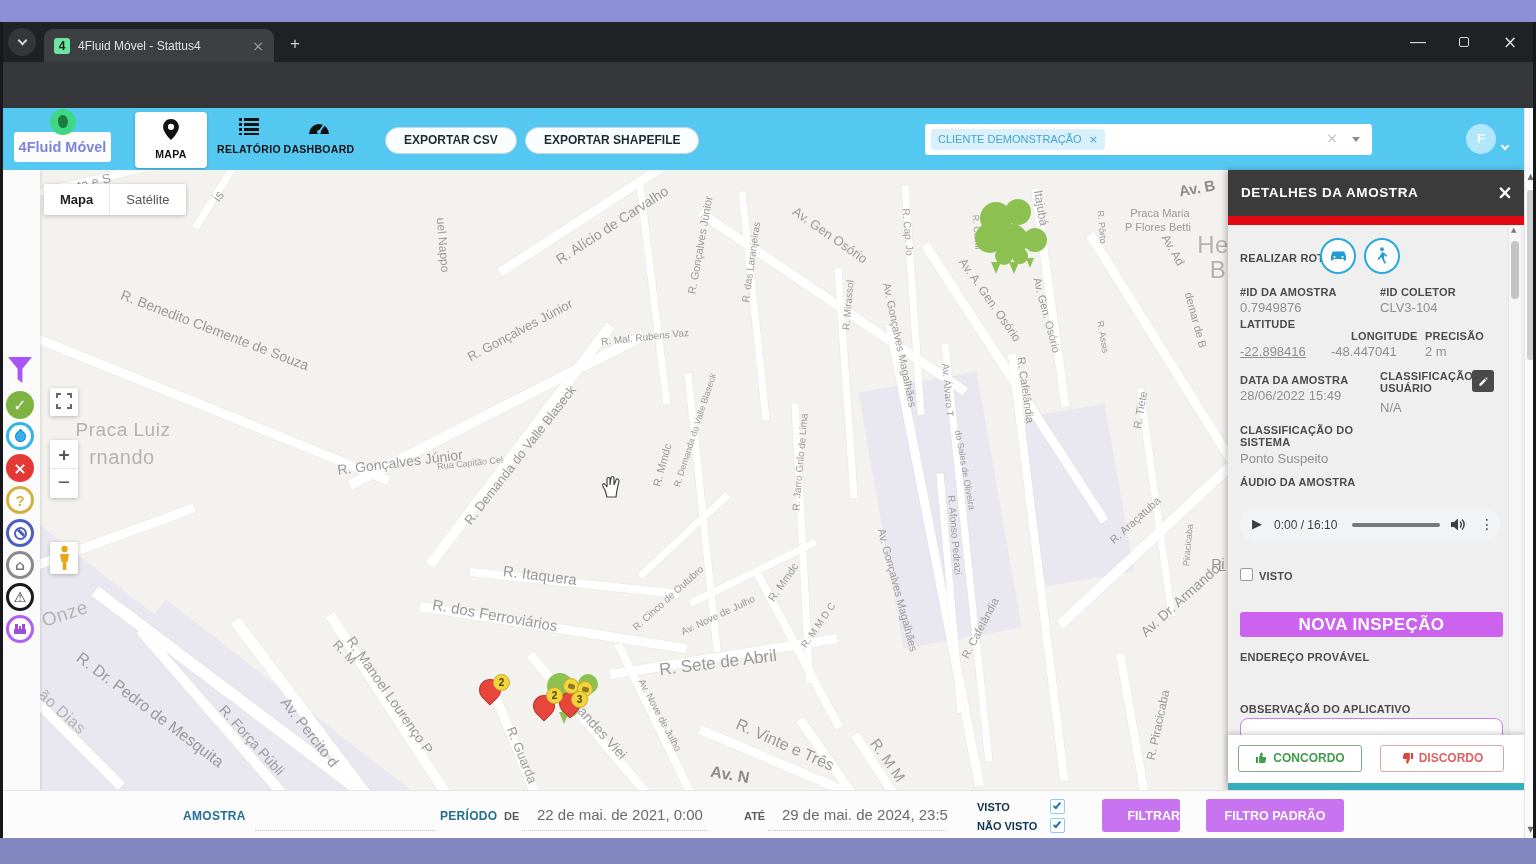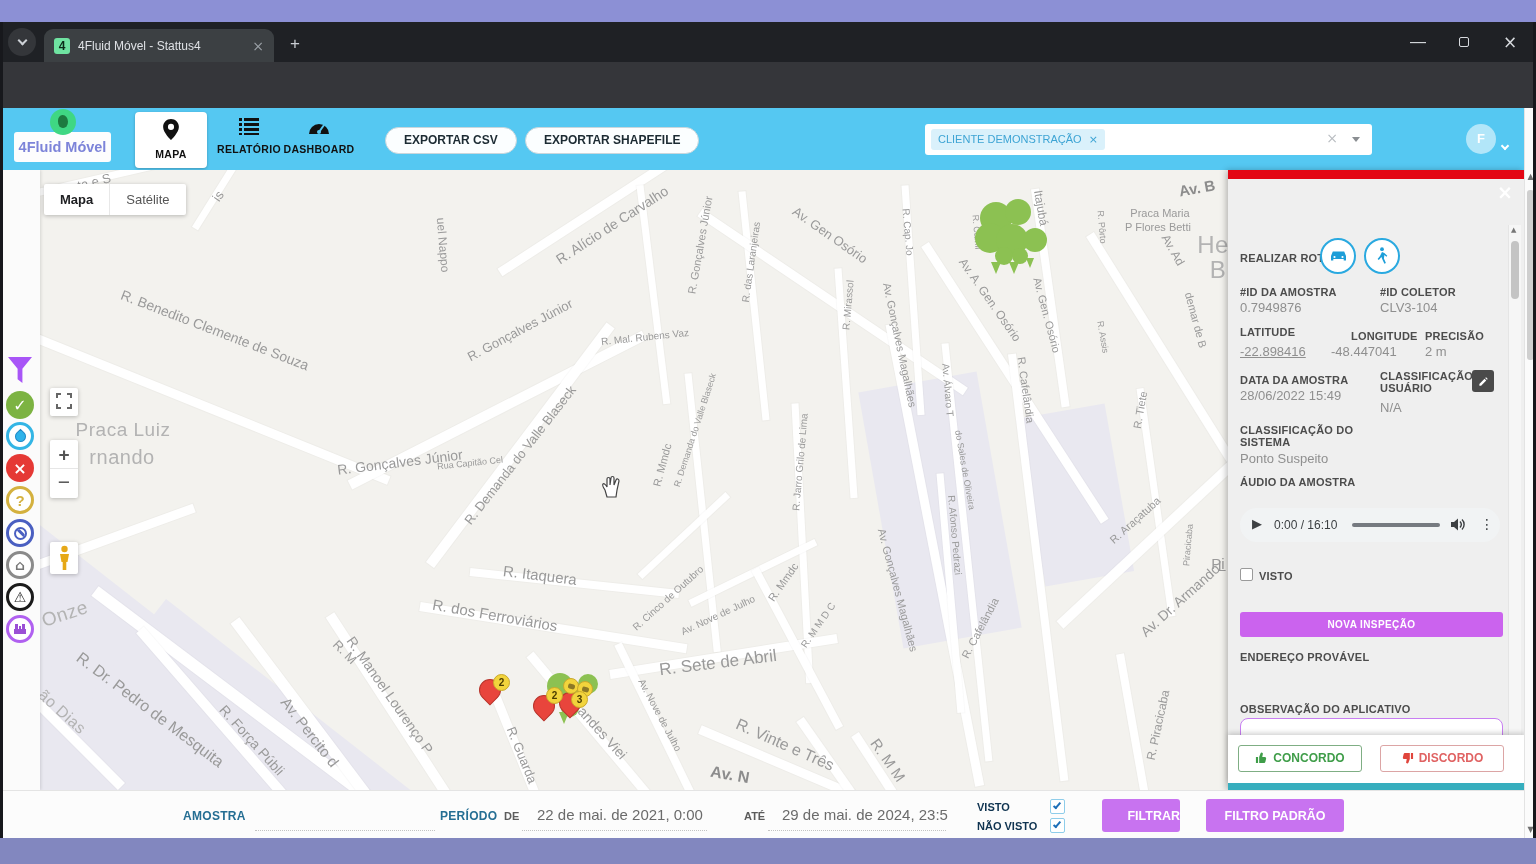--- a/index.html
+++ b/index.html
@@ -78,21 +78,21 @@
   .pl { position:absolute; font-size:11px; font-weight:bold; color:#4c4c4c; letter-spacing:.2px; line-height:12px; }
   .pv { position:absolute; font-size:13px; color:#8f8f8f; }
   .route-circle { position:absolute; width:36px; height:36px; border-radius:50%; border:2.5px solid #2aa9e0; background:#fff; display:flex; align-items:center; justify-content:center; }
   #edit-btn { position:absolute; left:244px; top:200px; width:22px; height:22px; background:#4a4a4a; border-radius:3px; display:flex; align-items:center; justify-content:center; }
   #audio-player { position:absolute; left:12px; top:338px; width:260px; height:34px; background:#f1f3f4; border-radius:17px; }
   #audio-play { position:absolute; left:12px; top:8px; color:#3d4043; font-size:13px; }
   #audio-time { position:absolute; left:34px; top:10px; font-size:12px; color:#3d4043; }
   #audio-track { position:absolute; left:112px; top:15px; width:88px; height:4px; background:#767a80; border-radius:2px; }
   #audio-dots { position:absolute; left:240px; top:8px; color:#3d4043; font-size:14px; }
   .cb { position:absolute; width:13px; height:13px; border:1.5px solid #9a9a9a; background:#fff; border-radius:2px; }
-  #nova-btn { position:absolute; left:12px; top:442px; width:263px; height:25px; background:#cb63ee; border-radius:3px; color:#fff; font-weight:bold; font-size:10px; text-align:center; line-height:25px; letter-spacing:.4px; }
+  #nova-btn { position:absolute; left:12px; top:442px; width:263px; height:25px; background:#cb63ee; border-radius:3px; color:#fff; font-weight:bold; font-size:17px; text-align:center; line-height:25px; letter-spacing:.4px; }
   #obs-box { position:absolute; left:12px; top:548px; width:263px; height:40px; border:1.5px solid #c87ef2; border-radius:8px; background:#fff; }
   #panel-scroll { position:absolute; left:280px; top:55px; width:13px; height:510px; background:#f6f6f6; border-left:1px solid #e5e5e5; }
   #panel-scroll-thumb { position:absolute; left:2px; top:16px; width:8px; height:58px; background:#c4c4c4; border-radius:4px; }
   #panel-footer { position:absolute; left:0; top:565px; width:296px; height:48px; background:#fff; box-shadow:0 -2px 5px rgba(0,0,0,.18); z-index:5; }
   .vote-btn { position:absolute; top:10px; width:124px; height:27px; background:#fff; border-radius:3px; font-weight:bold; font-size:12px; text-align:center; line-height:25px; }
   #concordo-btn { left:10px; border:1px solid #7fae84; color:#3F9D49; }
   #discordo-btn { left:152px; border:1px solid #dca5a5; color:#E06262; }
   #panel-teal { position:absolute; left:0; top:613px; width:296px; height:7px; background:#36AEBE; z-index:6; }
 
   
@@ -428,20 +428,21 @@
   </div>
   <div class="mapctl" style="left:50px;top:372px;width:28px;height:32px;padding-top:3px;">
     <svg width="13" height="26" viewBox="0 0 13 26">
       <circle cx="6.5" cy="4" r="3.2" fill="#e6a817"></circle>
       <path d="M2 9h9l-1.5 8h-1.2V25h-3.6v-8H3.5z" fill="#e6a817"></path>
     </svg>
   </div>
 </div>
 
 <div class="abs" id="panel">
+  <div id="panel-head">DETALHES DA AMOSTRA</div>
   <span id="panel-close" class="glyph">×</span>
   <div id="panel-redbar"></div>
 
   <span class="pl" style="left:12px;top:82px;">REALIZAR ROTA</span>
   <div class="route-circle" style="left:92px;top:68px;">
     <svg width="19" height="14" viewBox="0 0 19 14">
       <path d="M2 7l1.8-4.5h11.4L17 7v4.5h-2.3V10H4.3v1.5H2z" fill="#1d9ed8"></path>
       <circle cx="5.5" cy="8" r="1.1" fill="#fff"></circle>
         <circle cx="13.5" cy="8" r="1.1" fill="#fff"></circle>
     </svg>
@@ -451,21 +452,21 @@
       <circle cx="6" cy="2.2" r="1.9" fill="#1d9ed8"></circle>
       <path d="M6 5 4 9l-2.4 3 1.2.9L5.4 10l1 2.4 2 4.4 1.5-.7-2-4.6.5-3.5 2 1.8.9-1L8.3 6z" fill="#1d9ed8"></path>
     </svg>
   </div>
 
   <span class="pl" style="left:12px;top:116px;">#ID DA AMOSTRA</span>
   <span class="pv" style="left:12px;top:130px;">0.7949876</span>
   <span class="pl" style="left:152px;top:116px;">#ID COLETOR</span>
   <span class="pv" style="left:152px;top:130px;">CLV3-104</span>
 
-  <span class="pl" style="left:12px;top:156px;">LATITUDE</span>
+  <span class="pl" style="left:12px;top:148px;">LATITUDE</span>
   <span class="pv" style="left:12px;top:174px;text-decoration:underline;">-22.898416</span>
   <span class="pl" style="left:103px;top:160px;padding-left:20px;">LONGITUDE</span>
   <span class="pv" style="left:103px;top:174px;">-48.447041</span>
   <span class="pl" style="left:197px;top:160px;">PRECISÃO</span>
   <span class="pv" style="left:197px;top:174px;">2 m</span>
 
   <span class="pl" style="left:12px;top:204px;">DATA DA AMOSTRA</span>
   <span class="pv" style="left:12px;top:218px;">28/06/2022 15:49</span>
   <span class="pl" style="left:152px;top:200px;width:86px;">CLASSIFICAÇÃO USUÁRIO</span>
   <span class="pv" style="left:152px;top:230px;">N/A</span>

